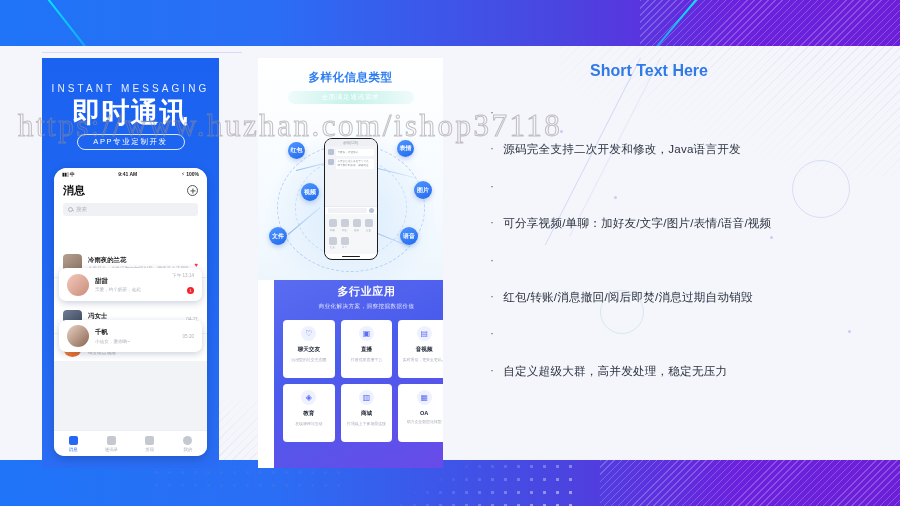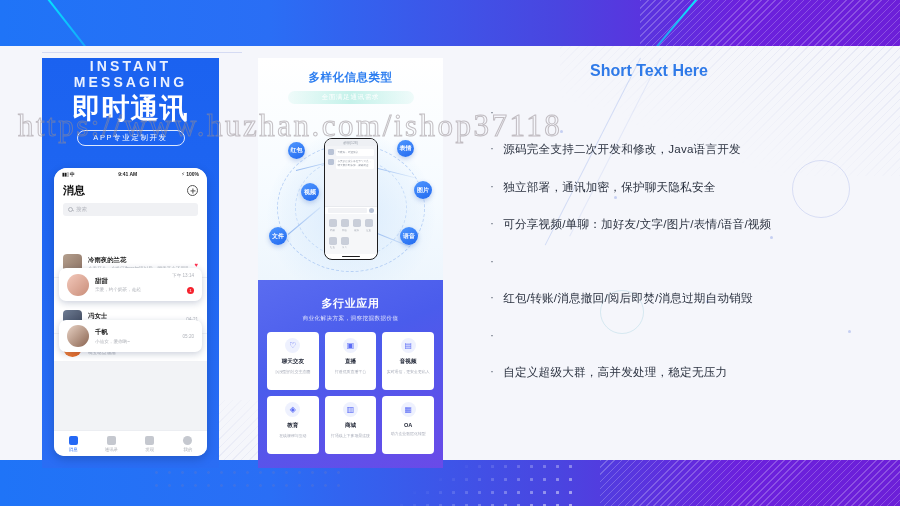--- a/index.html
+++ b/index.html
@@ -82,22 +82,22 @@
     background:rgba(140,160,230,.45);
   }
 
   
   .card-left {
     position:absolute; left:42px; top:58px; width:177px; height:410px;
     background:linear-gradient(180deg,#1b62f0 0%,#1f66f2 45%,#2a6df4 100%);
     overflow:hidden;
   }
   .cl-eyebrow {
-    text-align:center; color:#eaf1ff; font-size:14px; letter-spacing:3.1px;
-    margin-top:0; font-weight:700;
+    text-align:center; color:#eaf1ff; font-size:10px; letter-spacing:3.1px;
+    margin-top:25px; font-weight:400;
   }
   .cl-title {
     text-align:center; color:#fff; font-size:28px; font-weight:800;
     letter-spacing:1px; margin-top:4px; line-height:1.05;
     font-family:"DejaVu Sans","Liberation Sans",sans-serif;
   }
   .cl-pill {
     margin:7px auto 0; width:108px; height:16px; border-radius:9px;
     border:1px solid rgba(255,255,255,.85); color:#fff; font-size:7.5px;
     letter-spacing:1.6px; display:flex; align-items:center; justify-content:center;
@@ -224,23 +224,23 @@
     position:absolute; border-radius:50%; color:#fff; font-size:6px; font-weight:700;
     display:flex; align-items:center; justify-content:center; z-index:5;
     box-shadow:0 2px 5px rgba(40,90,190,.28);
   }
   .bb-blue { background:linear-gradient(150deg,#4f97ff,#2269ef); }
   .cm-conn { position:absolute; height:1px;
      background:linear-gradient(90deg,rgba(120,165,235,.75),rgba(120,165,235,.15));
      transform-origin:left center; z-index:3; }
 
   .cm-bottom {
-    position:absolute; left:0; top:222px; width:100%; height:188px;
+    position:absolute; left:16px; top:222px; width:100%; height:188px;
     background:linear-gradient(155deg,#5a6cf0 0%,#4a5cec 40%,#6a4ae8 100%);
-    padding:16px 9px 0;
+    padding:4px 9px 0;
   }
   .cmb-title { text-align:center; color:#fff; font-size:11px; font-weight:800; letter-spacing:.6px; }
   .cmb-sub { text-align:center; color:rgba(255,255,255,.82); font-size:5.6px;
      margin-top:4px; letter-spacing:.4px; }
   .cmb-grid { margin-top:9px; display:grid; grid-template-columns:repeat(3,1fr); gap:6px; }
   .tile { background:#fff; border-radius:4px; height:58px; padding:6px 3px 0;
      display:flex; flex-direction:column; align-items:center; text-align:center; }
   .tile-ic { width:15px; height:15px; border-radius:50%; background:#eef1fe;
      display:flex; align-items:center; justify-content:center; color:#5b6cf5; font-size:8px; }
   .tile-t { font-size:5.6px; font-weight:800; color:#1d2333; margin-top:5px; }
@@ -530,21 +530,20 @@
   <div class="r-list">
     <div class="r-item">
       <span class="r-dot">·</span>
     </div>
     <div class="r-item">
       <span class="r-dot">·</span>
       <span>源码完全支持二次开发和修改，Java语言开发</span>
     </div>
     <div class="r-item">
       <span class="r-dot">·</span>
-      <span>独立部署，通讯加密，保护聊天隐私安全</span>
     </div>
     <div class="r-item">
       <span class="r-dot">·</span>
       <span>可分享视频/单聊：加好友/文字/图片/表情/语音/视频</span>
     </div>
     <div class="r-item">
       <span class="r-dot">·</span>
     </div>
     <div class="r-item">
       <span class="r-dot">·</span>

